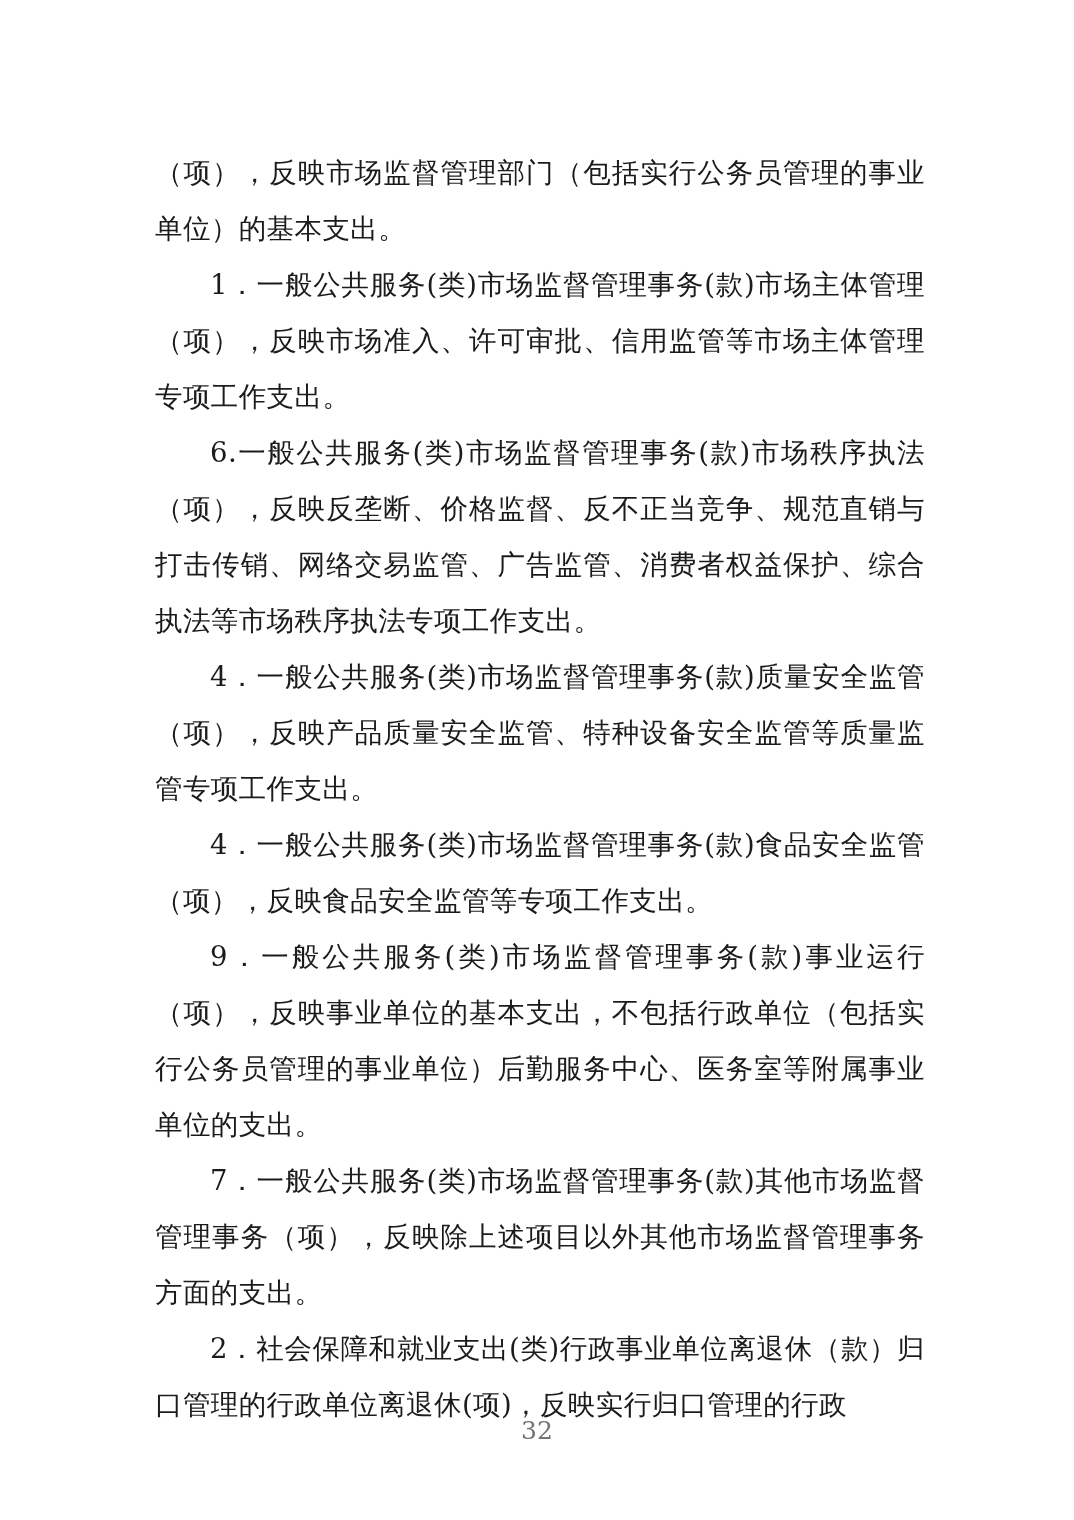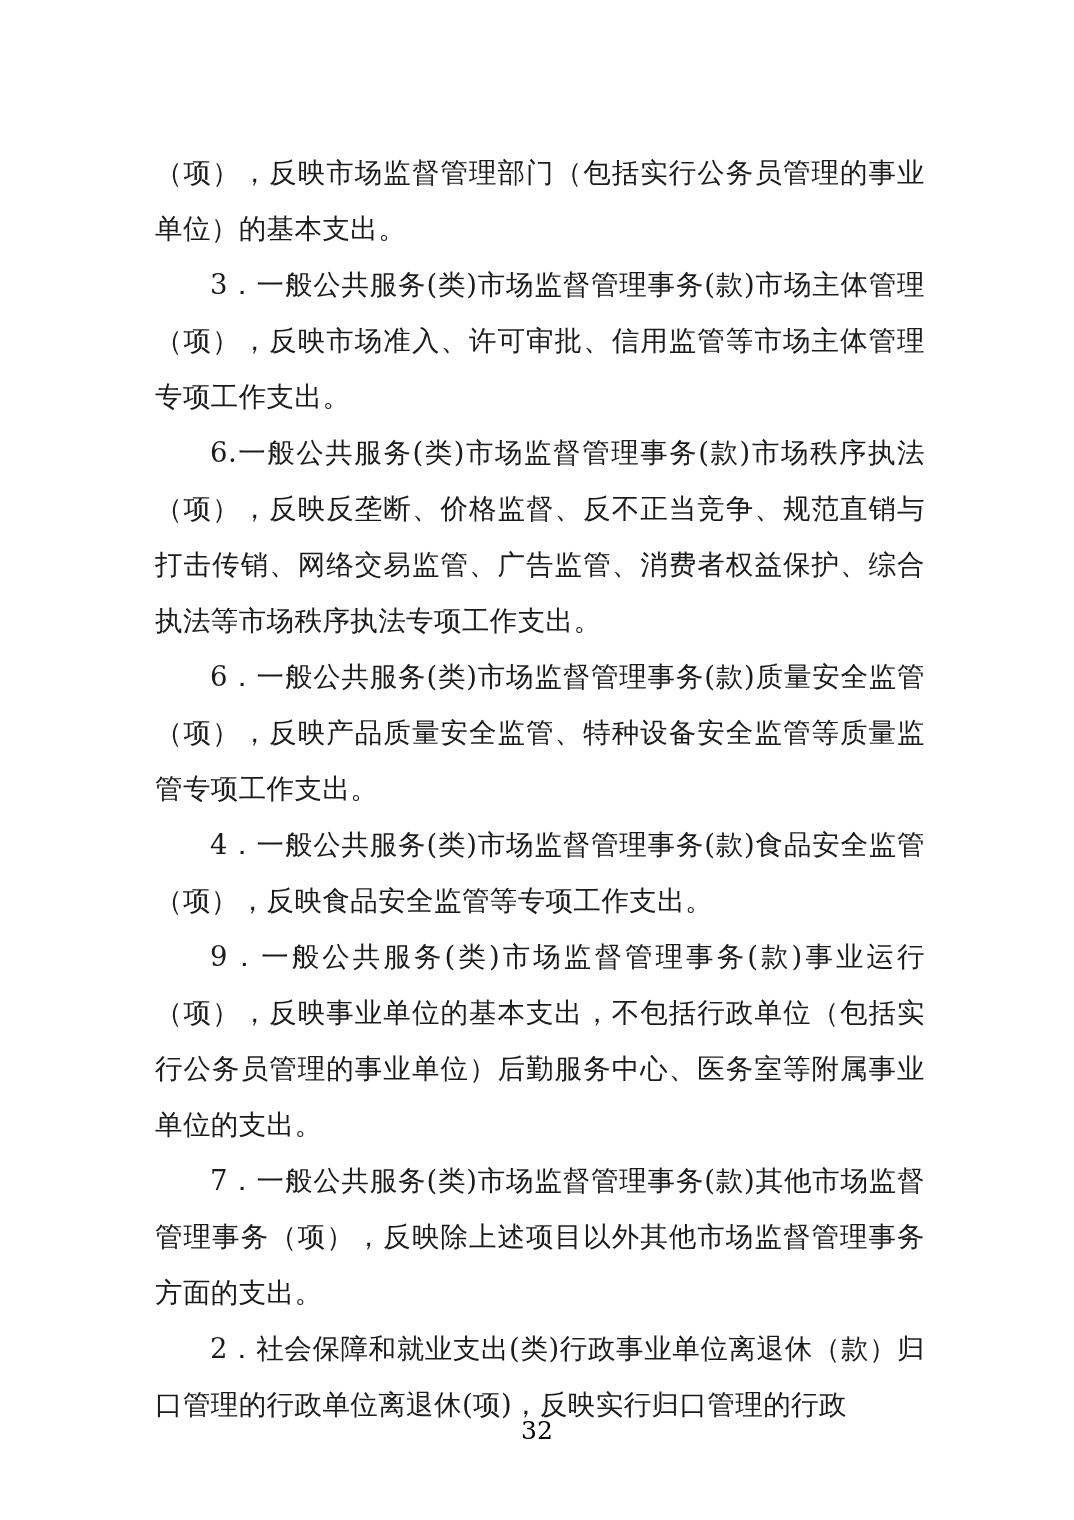--- a/index.html
+++ b/index.html
@@ -37,31 +37,31 @@
     text-indent: 55px;
   }
   .page-number {
     position: absolute;
     left: 0;
     right: 0;
     top: 1400px;
     text-align: center;
     font-size: 25px;
     font-family: "DejaVu Serif", "Liberation Serif", serif;
-    color: #000000;
+    color: #737373;
   }
 </style>
 </head>
 <body>
 
 <div class="page">
   <div class="content">
     <p class="para">（项），反映市场监督管理部门（包括实行公务员管理的事业单位）的基本支出。</p>
-    <p class="para indent">3．一般公共服务(类)市场监督管理事务(款)市场主体管理（项），反映市场准入、许可审批、信用监管等市场主体管理专项工作支出。</p>
+    <p class="para indent">1．一般公共服务(类)市场监督管理事务(款)市场主体管理（项），反映市场准入、许可审批、信用监管等市场主体管理专项工作支出。</p>
     <p class="para indent">6.一般公共服务(类)市场监督管理事务(款)市场秩序执法（项），反映反垄断、价格监督、反不正当竞争、规范直销与打击传销、网络交易监管、广告监管、消费者权益保护、综合执法等市场秩序执法专项工作支出。</p>
-    <p class="para indent">6．一般公共服务(类)市场监督管理事务(款)质量安全监管（项），反映产品质量安全监管、特种设备安全监管等质量监管专项工作支出。</p>
+    <p class="para indent">4．一般公共服务(类)市场监督管理事务(款)质量安全监管（项），反映产品质量安全监管、特种设备安全监管等质量监管专项工作支出。</p>
     <p class="para indent">4．一般公共服务(类)市场监督管理事务(款)食品安全监管（项），反映食品安全监管等专项工作支出。</p>
     <p class="para indent">9．一般公共服务(类)市场监督管理事务(款)事业运行（项），反映事业单位的基本支出，不包括行政单位（包括实行公务员管理的事业单位）后勤服务中心、医务室等附属事业单位的支出。</p>
     <p class="para indent">7．一般公共服务(类)市场监督管理事务(款)其他市场监督管理事务（项），反映除上述项目以外其他市场监督管理事务方面的支出。</p>
     <p class="para indent">2．社会保障和就业支出(类)行政事业单位离退休（款）归口管理的行政单位离退休(项)，反映实行归口管理的行政</p>
   </div>
   <div class="page-number">32</div>
 </div>
 
 </body></html>

